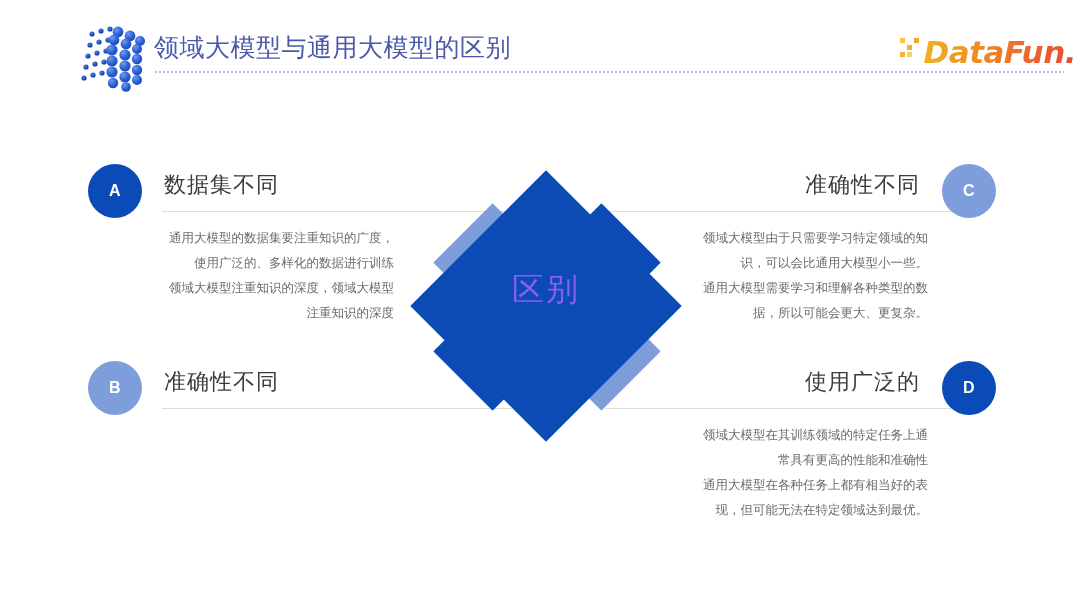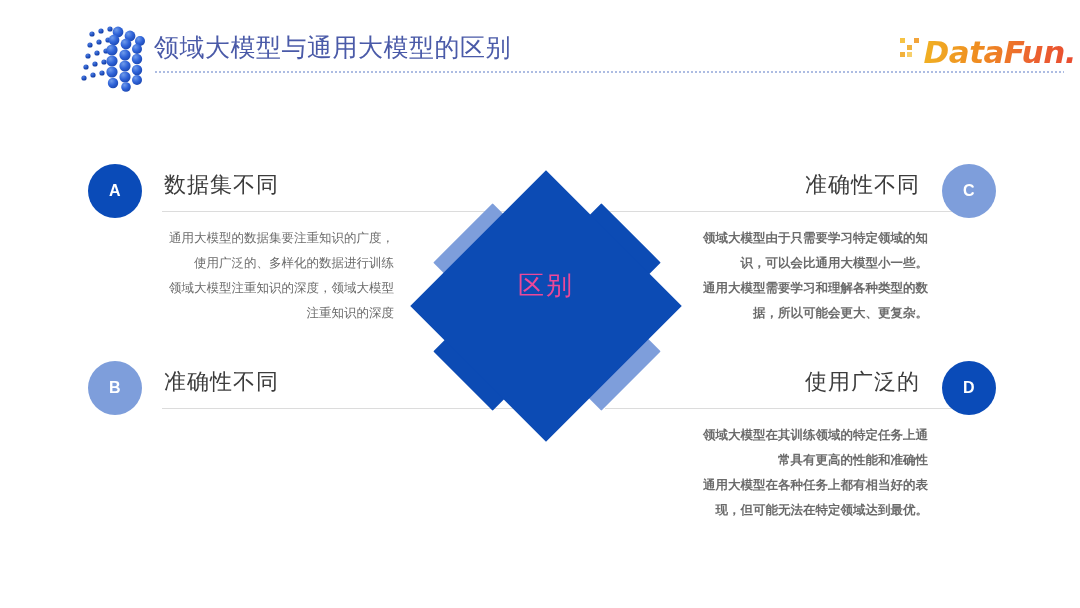--- a/index.html
+++ b/index.html
@@ -99,22 +99,22 @@
     left: 44px; top: 44px;
     width: 192px; height: 192px;
     background: #0c4bb4;
     transform: rotate(45deg);
   }
   .diamond-label {
     position: absolute;
     left: 0; top: 102px;
     width: 280px;
     text-align: center;
-    font-size: 26px;
-    color: #ec4899;
+    font-size: 32px;
+    color: #8b5cf6;
     letter-spacing: 2px;
   }
   .bar {
     position: absolute;
     width: 84px;
     height: 20px;
     border-radius: 1px;
   }
   .bar-tl { left: 22px;  top: 64px;  transform: rotate(-45deg); }
   .bar-tr { left: 176px; top: 64px;  transform: rotate(45deg); }
@@ -155,21 +155,21 @@
   .quad-c .quad-title, .quad-d .quad-title { right: 76px; }
 
   .quad-body {
     position: absolute;
     top: 66px;
     font-size: 12.5px;
     line-height: 2.0;
     color: #6b6b6b;
   }
   .quad-a .quad-body, .quad-b .quad-body { left: 76px; width: 230px; text-align: right; }
-  .quad-c .quad-body, .quad-d .quad-body { right: 68px; width: 230px; text-align: right; font-weight: bold; }
+  .quad-c .quad-body, .quad-d .quad-body { right: 68px; width: 230px; text-align: right; }
   .quad-body p { margin: 0; }
 </style>
 </head>
 <body>
 
 <div id="slide">
 
   <div class="header">
 
     <div class="logo-cube">

